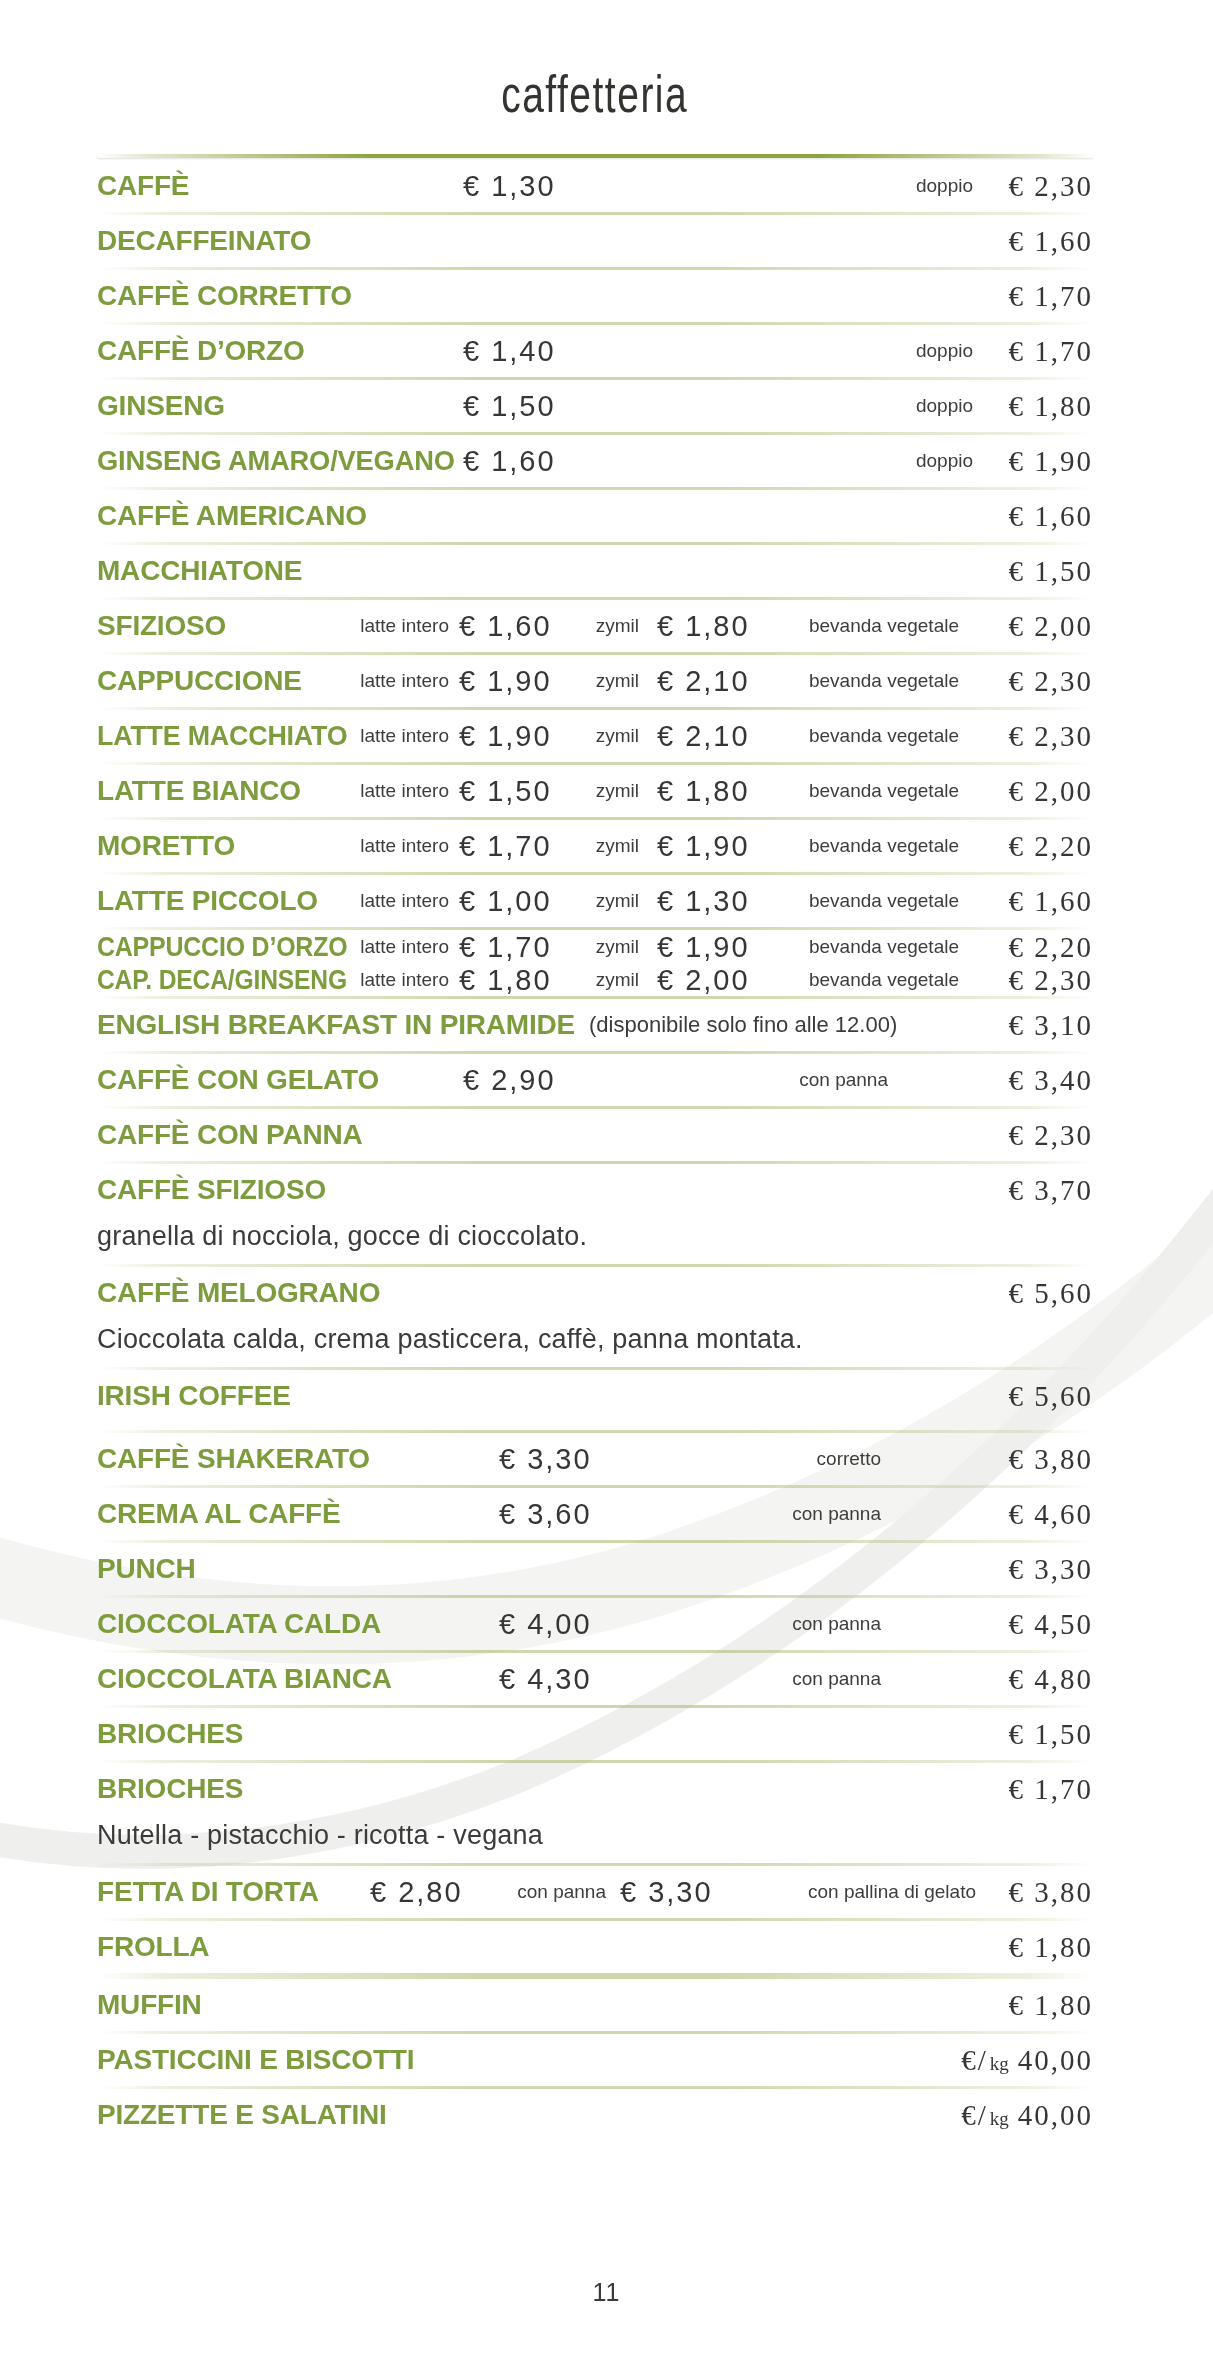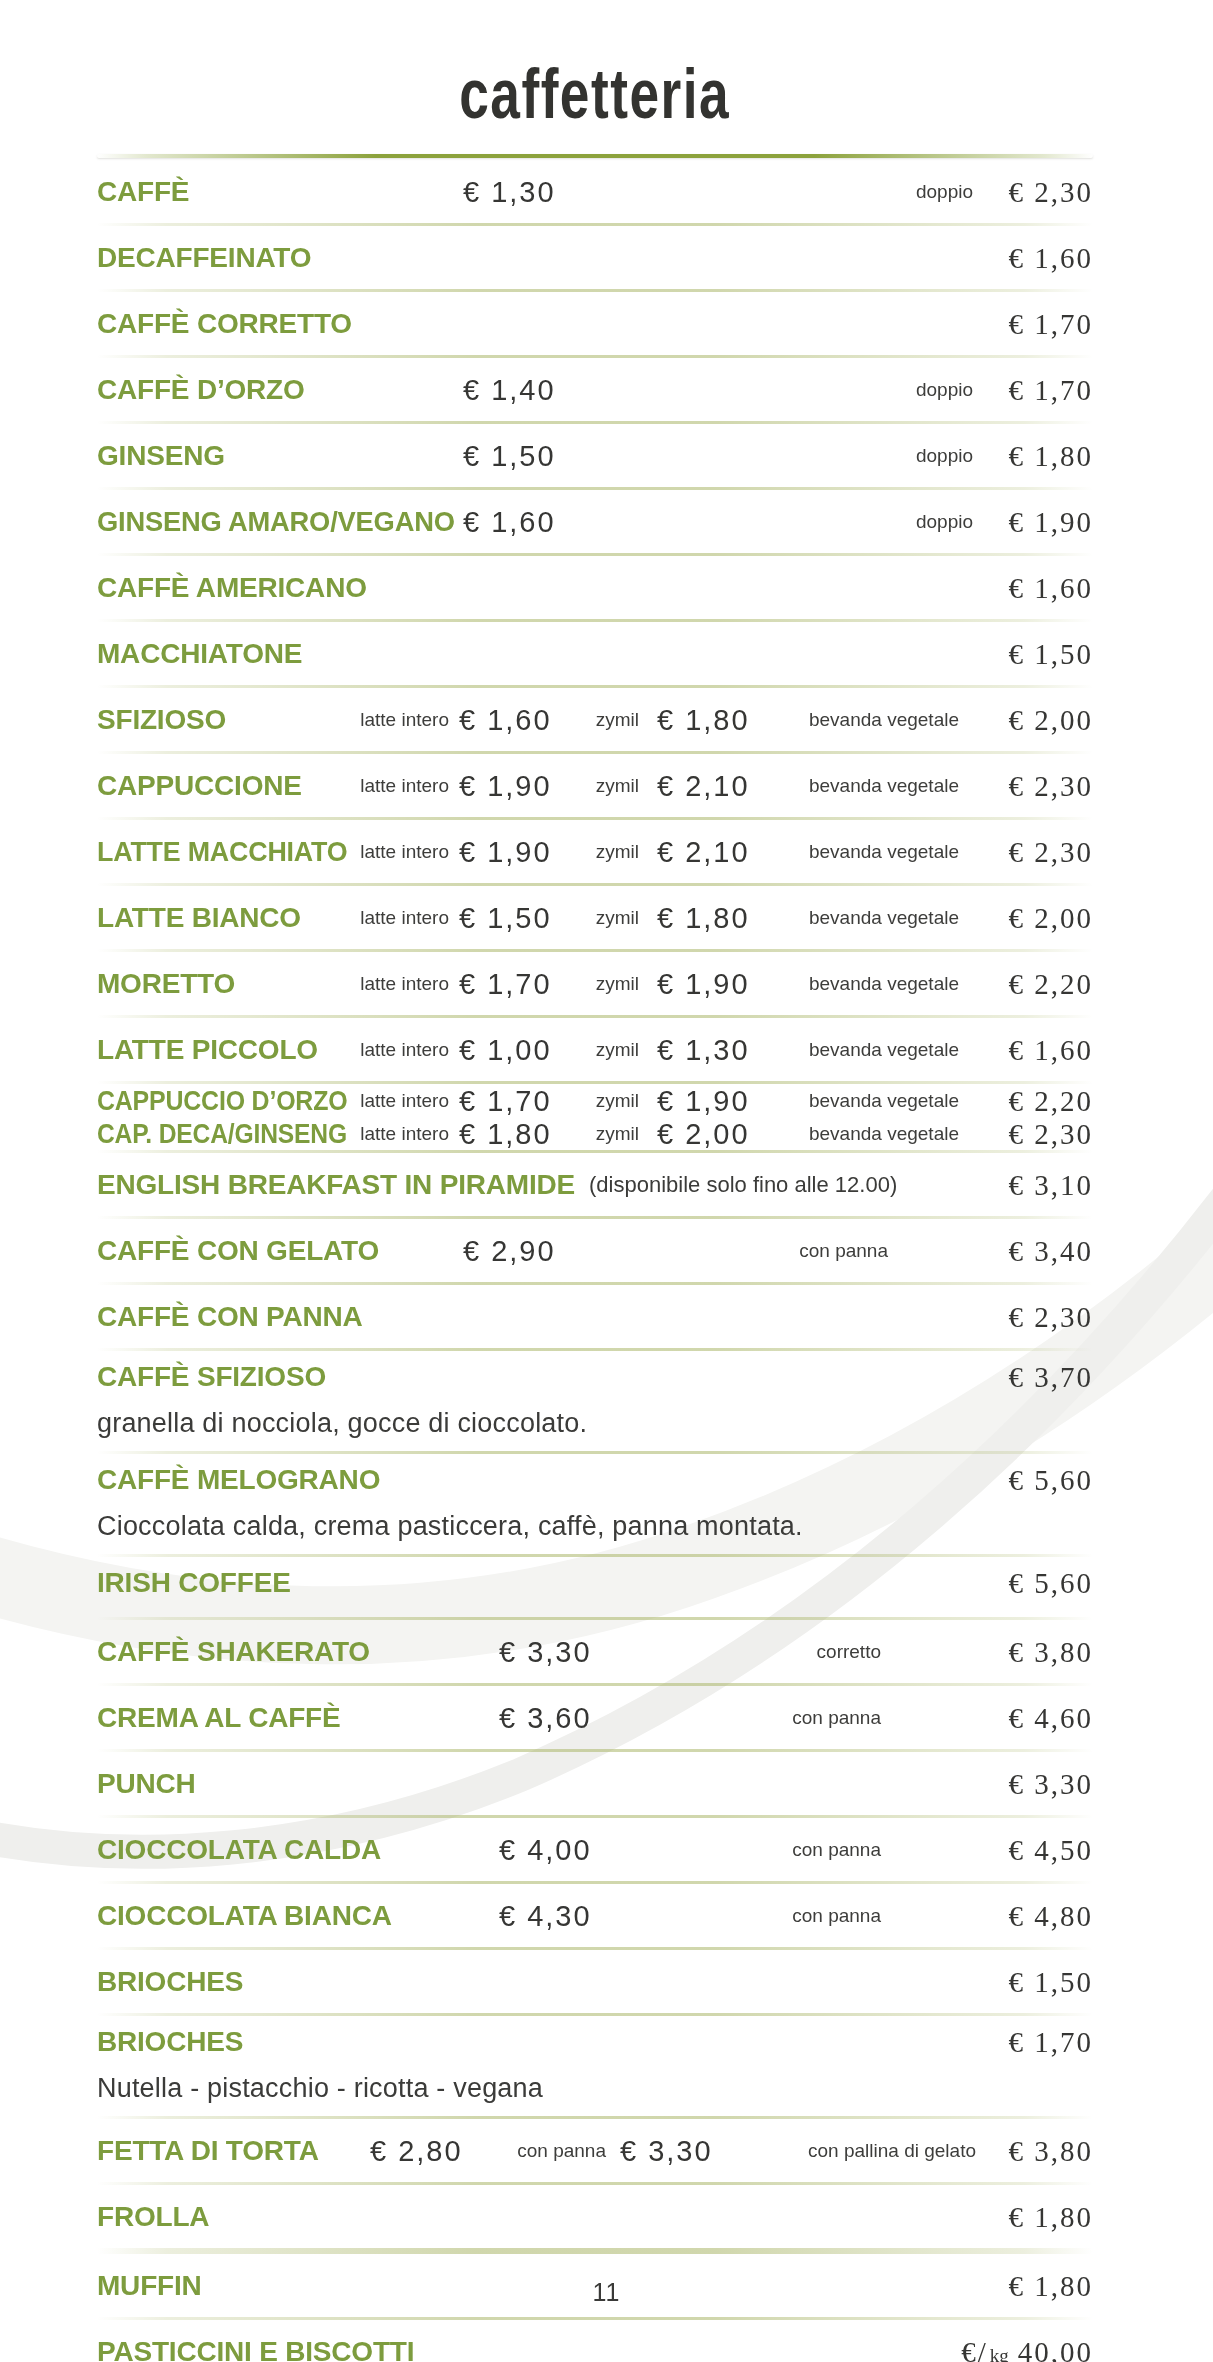--- a/index.html
+++ b/index.html
@@ -2,28 +2,28 @@
 <html><head>
 <meta charset="utf-8">
 <style>
   html,body{margin:0;padding:0;background:#ffffff;}
   body{width:1213px;height:2362px;font-family:"Liberation Sans", sans-serif;}
   .page{position:relative;width:1213px;height:2362px;background:#fff;overflow:hidden;}
   .swirl{position:absolute;left:0;top:0;z-index:0;pointer-events:none;}
   .content{position:relative;z-index:1;margin:0 120px 0 97px;}
   
   .header{padding-top:46px;text-align:center;}
-  .title{margin:0;font-size:71px;line-height:96px;font-weight:700;color:#333330;letter-spacing:2px;}
+  .title{margin:0;font-size:52px;line-height:96px;font-weight:400;color:#333330;letter-spacing:2px;}
   .title-inner{display:inline-block;transform:scaleX(.75);transform-origin:center;}
   .title-rule{height:4px;margin-top:12px;border-radius:2px;
     background:linear-gradient(90deg,rgba(140,162,60,0) 0%,rgba(140,162,60,.25) 5%,#8ca23c 28%,#8ca23c 72%,rgba(140,162,60,.25) 95%,rgba(140,162,60,0) 100%);
     box-shadow:0 1px 2px rgba(90,90,70,.18);}
   
   .menu{margin-top:2px;}
-  .row{position:relative;display:flex;align-items:center;height:63px;}
+  .row{position:relative;display:flex;align-items:center;height:52px;}
   .sep{height:3px;border-radius:2px;
     background:linear-gradient(90deg,rgba(170,182,105,0) 0%,rgba(170,182,105,.22) 7%,rgba(170,182,105,.55) 38%,rgba(170,182,105,.55) 62%,rgba(170,182,105,.22) 93%,rgba(170,182,105,0) 100%);}
   .name{font-weight:bold;font-size:28px;color:#7d9c3e;letter-spacing:-.2px;white-space:nowrap;}
   .name .fit{display:inline-block;font-style:normal;transform-origin:left center;}
   .price{position:absolute;top:50%;transform:translateY(-50%);font-size:29px;font-weight:300;letter-spacing:2px;color:#363634;white-space:nowrap;}
   .plabel{position:absolute;top:50%;transform:translateY(-50%);font-size:19px;color:#3d3d3b;white-space:nowrap;}
   .pf{right:0;font-family:Liberation Serif, serif;}
   
   .mid .p1{left:366px;}        .mid .lab2{right:120px;}
   .gelato .p1{left:366px;}     .gelato .lab2{right:205px;}

